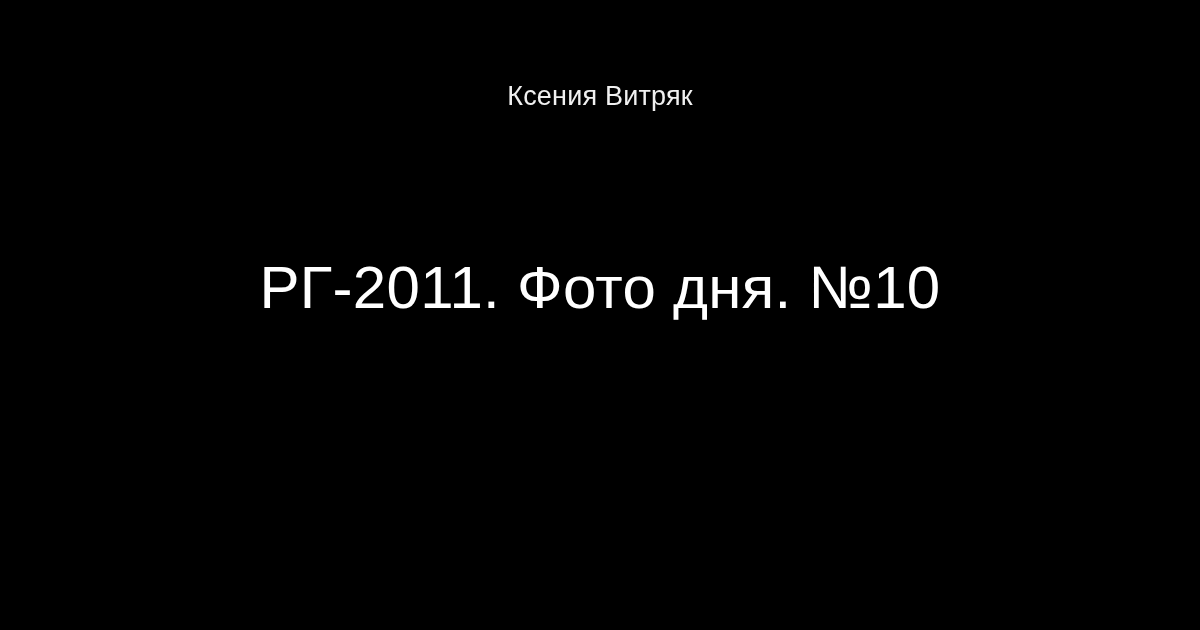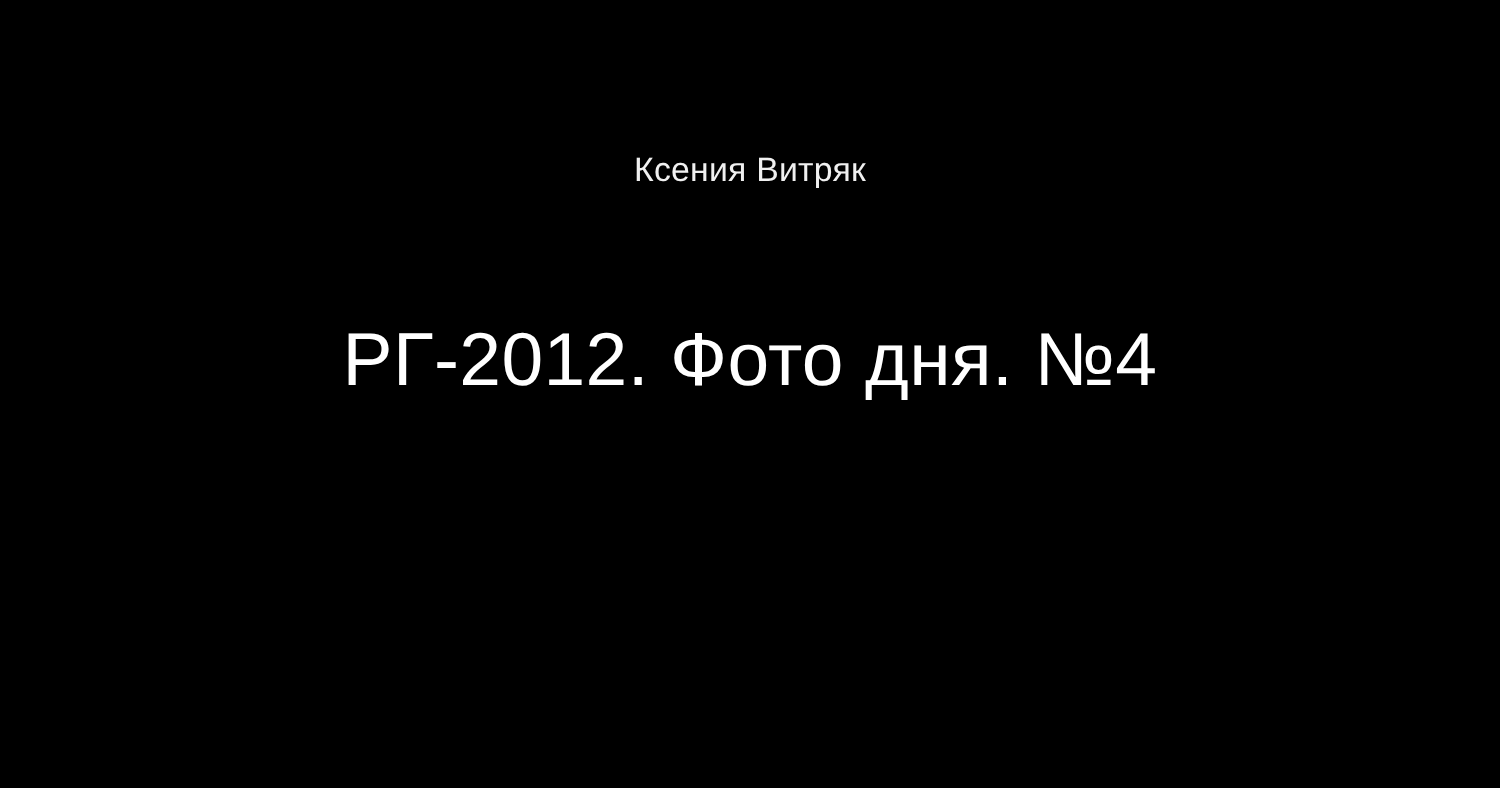--- a/index.html
+++ b/index.html
@@ -34,21 +34,20 @@
     text-align: center;
     font-size: 27px;
     line-height: 32px;
     font-weight: 400;
     letter-spacing: 0.2px;
     color: #f0f0f0;
     white-space: nowrap;
   }
   .byline-inner {
     display: inline-block;
-    margin-top: 40px;
   }
 
   
   .headline {
     position: absolute;
     left: 0;
     width: 1200px;
     text-align: center;
     font-size: 60px;
     line-height: 72px;
@@ -64,16 +63,16 @@
 </head>
 <body style="background: rgb(0, 0, 0);">
 
 <div class="card" style="background: rgb(0, 0, 0);">
 
   <div class="byline" style="top: 80px; color: rgb(240, 240, 240); font-size: 27px;">
     <span class="byline-inner">Ксения Витряк</span>
   </div>
 
   <h1 class="headline" style="top: 252px; margin: 0px; color: rgb(255, 255, 255); font-size: 60px;">
-    <span class="headline-inner">РГ-2012. Фото дня. №4</span>
+    <span class="headline-inner">РГ-2011. Фото дня. №10</span>
   </h1>
 
 </div>
 
 </body></html>

